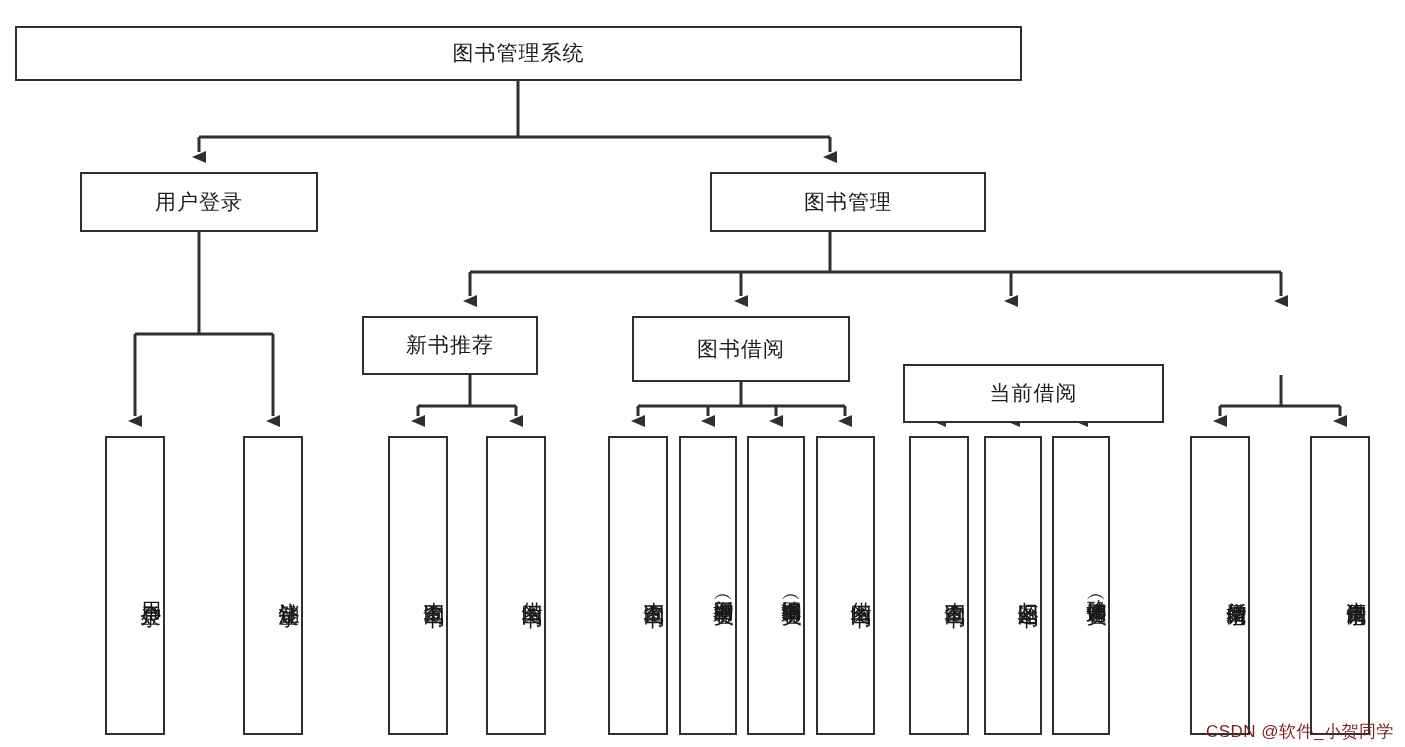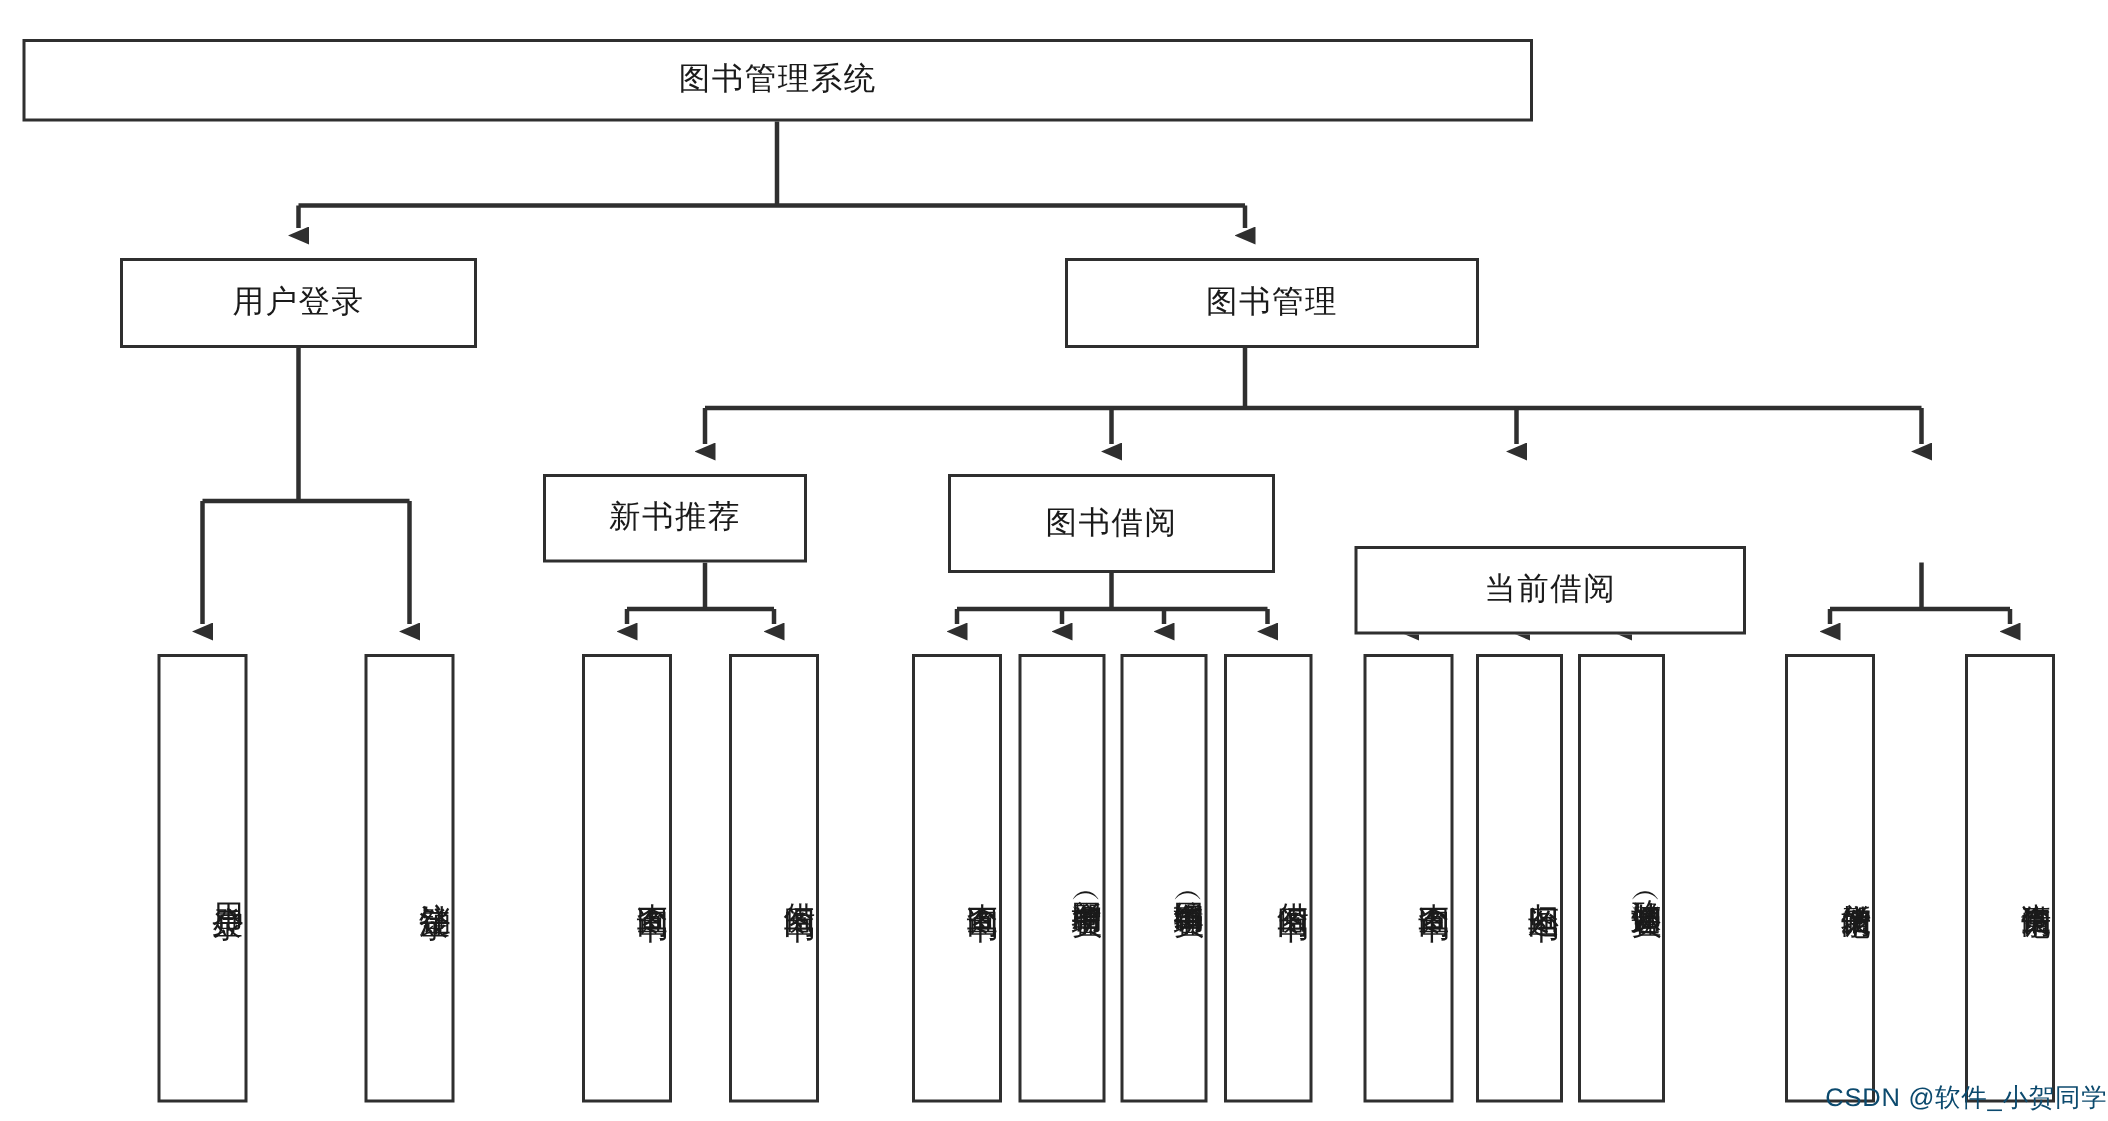--- a/index.html
+++ b/index.html
@@ -52,24 +52,24 @@
     font-size: 20px;
     letter-spacing: 1px;
   }
   .node-label {
     display: block;
     white-space: nowrap;
     line-height: 1.15;
   }
   #watermark {
     position: absolute;
-    right: 0;
+    right: 11px;
     bottom: 4px;
     font-size: 17px;
-    color: #0c4a6e;
+    color: #7f1d1d;
     letter-spacing: 0.5px;
     white-space: nowrap;
     user-select: none;
   }
 </style>
 </head>
 <body>
 
 <div id="canvas">
 

